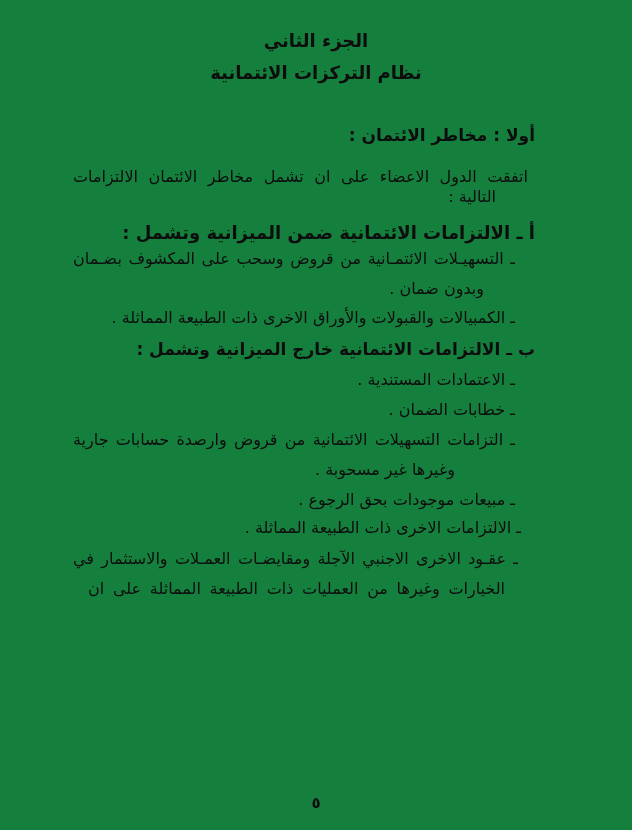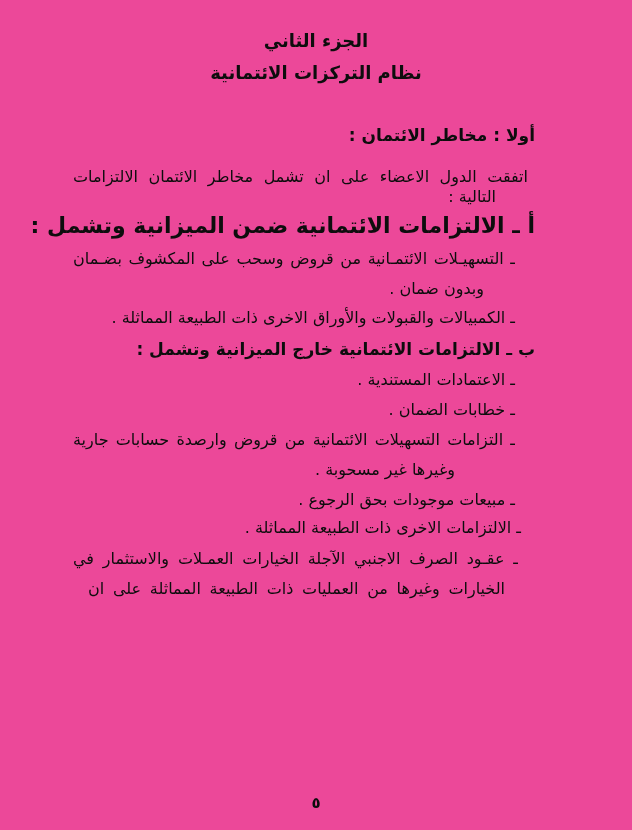--- a/index.html
+++ b/index.html
@@ -4,21 +4,21 @@
 <style>
   html, body {
     margin: 0;
     padding: 0;
     background: #ffffff;
   }
   .page {
     position: relative;
     width: 632px;
     height: 830px;
-    background: #ec4899;
+    background: #15803d;
     overflow: hidden;
     direction: rtl;
     font-family: "DejaVu Sans", sans-serif;
     color: #0d0d0d;
   }
   .line {
     position: absolute;
     line-height: 22px;
     font-size: 16px;
     white-space: nowrap;
@@ -37,21 +37,21 @@
     text-justify: inter-word;
     overflow: hidden;
     height: 24px;
   }
   .title1 { top: 30px;  font-size: 18px; }
   .title2 { top: 62px;  font-size: 18px; }
 
   .l-awalan   { top: 124px; right: 97px;  font-size: 17px; }
   .l-intro1   { top: 158px; right: 104px; left: 73px; margin-top: 8px; }
   .l-intro2   { top: 186px; right: 136px; }
-  .l-sec-a    { top: 215px; right: 97px;  font-size: 22px; margin-left: 18px; }
+  .l-sec-a    { top: 222px; right: 97px;  font-size: 18px; margin-left: 18px; }
   .l-a1a      { top: 248px; right: 117px; left: 73px; }
   .l-a1b      { top: 278px; right: 148px; }
   .l-a2       { top: 307px; right: 117px; }
   .l-sec-b    { top: 338px; right: 97px;  font-size: 17px; }
   .l-b1       { top: 369px; right: 117px; }
   .l-b2       { top: 399px; right: 117px; }
   .l-b3a      { top: 429px; right: 117px; left: 73px; }
   .l-b3b      { top: 459px; right: 177px; }
   .l-b4       { top: 489px; right: 117px; text-align: center; }
   .l-b5       { top: 517px; right: 111px; }
@@ -90,20 +90,20 @@
   <div class="line l-b2">ـ خطابات الضمان .</div>
 
   <div class="line just l-b3a">ـ التزامات التسهيلات الائتمانية من قروض وارصدة حسابات جارية</div>
 
   <div class="line l-b3b">وغيرها غير مسحوبة .</div>
 
   <div class="line l-b4">ـ مبيعات موجودات بحق الرجوع .</div>
 
   <div class="line l-b5">ـ الالتزامات الاخرى ذات الطبيعة المماثلة .</div>
 
-  <div class="line just l-b6a">ـ عقـود الصرف الاجنبي الآجلة الخيارات العمـلات والاستثمار في</div>
+  <div class="line just l-b6a">ـ عقـود الاخرى الاجنبي الآجلة ومقايضـات العمـلات والاستثمار في</div>
 
   <div class="line just l-b6b">الخيارات وغيرها من العمليات ذات الطبيعة المماثلة على ان تحسب</div>
 
 
   <div class="line center l-pageno">٥</div>
 
 </div>
 
 </body></html>

